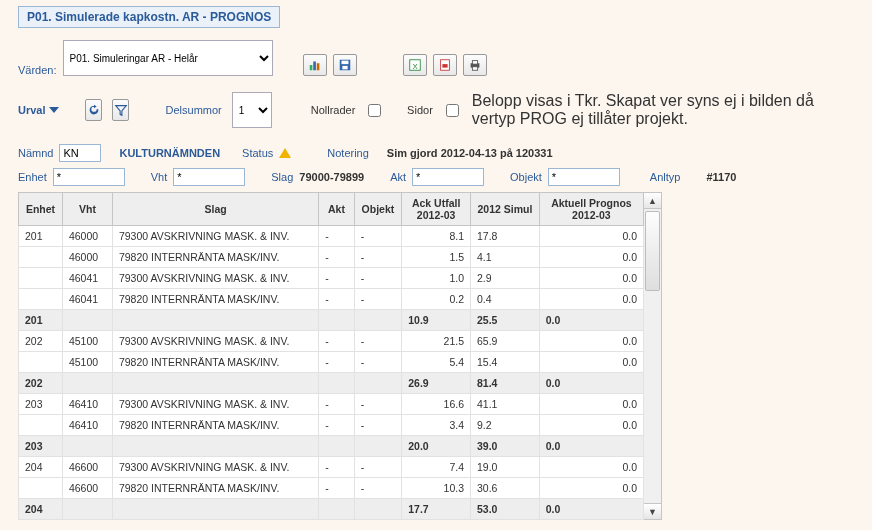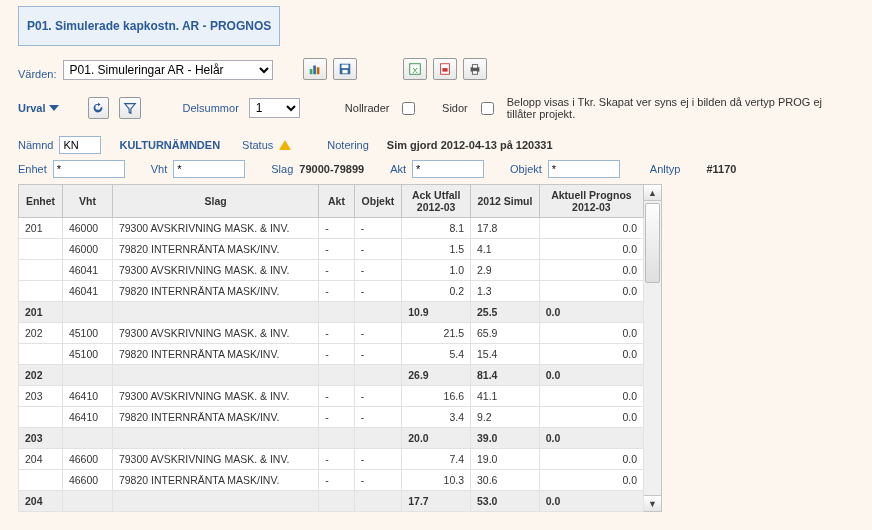--- a/index.html
+++ b/index.html
@@ -11,51 +11,51 @@
     color: #333;
     width: 872px;
   }
   .container { padding: 6px 18px 0 18px; }
   .title-box {
     border: 1px solid #9bb7d6;
     background: #eaf1f9;
     color: #2a5a9a;
     font-weight: bold;
     font-size: 12px;
-    padding: 12px 8px;
+    padding: 3px 8px;
     display: inline-block;
   }
   .row { display: flex; align-items: flex-end; margin-top: 12px; gap: 6px; flex-wrap: nowrap; }
   .row2 { display: flex; align-items: center; margin-top: 16px; gap: 10px; flex-wrap: nowrap; }
   .label { color: #2a5a9a; font-size: 11px; }
   select {
     font-family: Verdana, Arial, sans-serif;
-    font-size: 12px;
+    font-size: 10px;
     border: 1px solid #aab;
     background: #fff;
-    height: 20px;
+    height: 36px;
     padding: 1px 2px;
   }
   .iconbtn {
     width: 24px; height: 22px;
     border: 1px solid #999;
     background: linear-gradient(#fcfcfc,#e8e8e8);
     display: inline-flex;
     align-items: center; justify-content: center;
     cursor: pointer;
     border-radius: 2px;
   }
   .gap-s { width: 18px; }
   .gap-m { width: 34px; }
   .urval {
     color: #2a5a9a; font-weight: bold; cursor: pointer;
     display: inline-flex; align-items: center; gap: 3px;
   }
   .chk { margin-left: 3px; vertical-align: middle; }
-  .note-right { margin-left: auto; font-size: 11px; color: #333; }
+  .note-right { margin-left: auto; font-size: 16px; color: #333; }
   .filterrow { display: flex; align-items: center; margin-top: 16px; gap: 6px; flex-wrap: nowrap; }
   .inp {
     font-family: Verdana, Arial, sans-serif;
     font-size: 11px;
     border: 1px solid #9bb7d6;
     background: #fff;
     height: 18px;
     padding: 1px 3px;
   }
   .warn-icon {
@@ -301,21 +301,21 @@
             <td class="num">2.9</td>
             <td class="numlink">0.0</td>
           </tr>
           <tr>
             <td></td>
             <td>46041</td>
             <td style="text-align:left">79820 INTERNRÄNTA MASK/INV.</td>
             <td class="dash">-</td>
             <td class="dash">-</td>
             <td class="numlink">0.2</td>
-            <td class="num">1.3</td>
+            <td class="num">0.4</td>
             <td class="numlink">0.0</td>
           </tr>
           <tr class="subtotal">
             <td>201</td>
             <td></td>
             <td></td>
             <td></td>
             <td></td>
             <td class="num">10.9</td>
             <td class="num">25.5</td>

